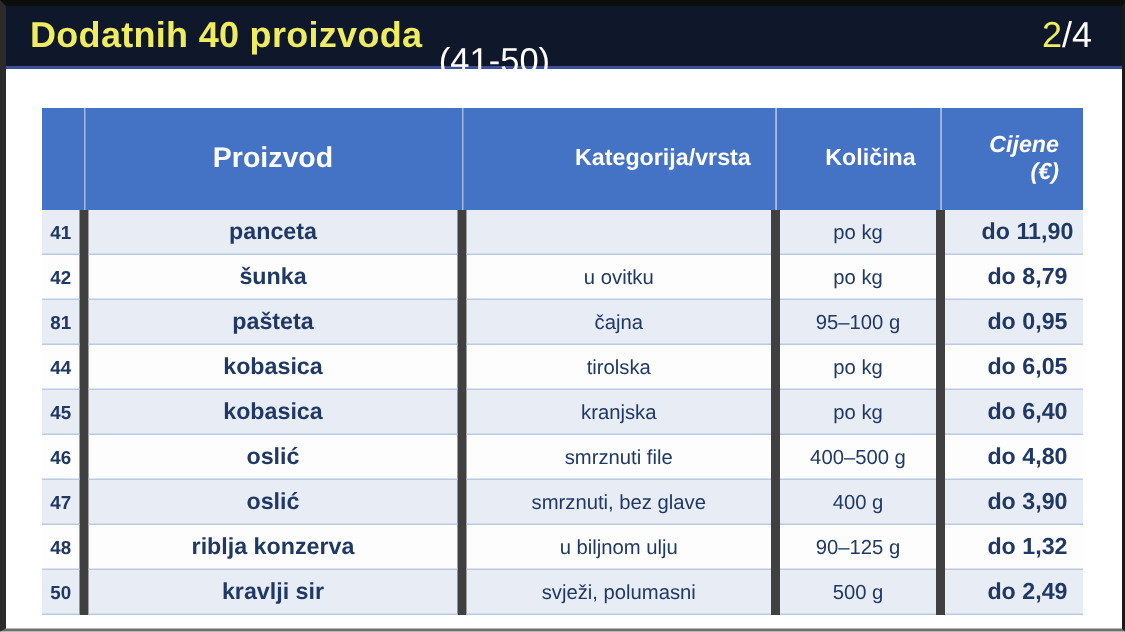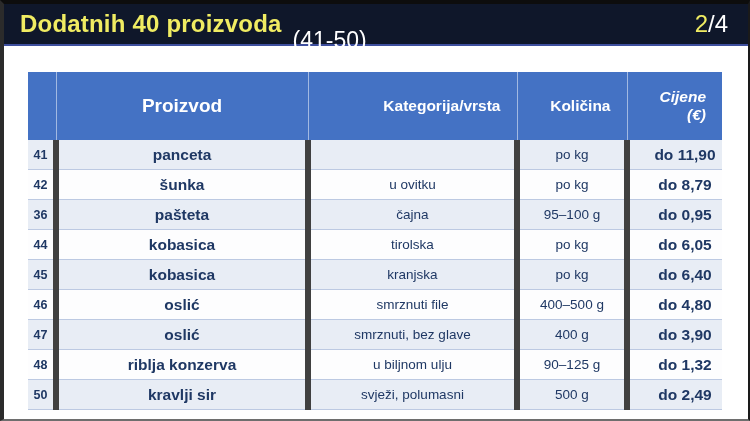--- a/index.html
+++ b/index.html
@@ -129,21 +129,21 @@
       <td class="cell-price">do 11,90</td>
     </tr>
     <tr>
       <td class="cell-num">42</td>
       <td class="cell-prod">šunka</td>
       <td class="cell-cat">u ovitku</td>
       <td class="cell-qty">po kg</td>
       <td class="cell-price">do 8,79</td>
     </tr>
     <tr>
-      <td class="cell-num">36</td>
+      <td class="cell-num">81</td>
       <td class="cell-prod">pašteta</td>
       <td class="cell-cat">čajna</td>
       <td class="cell-qty">95–100 g</td>
       <td class="cell-price">do 0,95</td>
     </tr>
     <tr>
       <td class="cell-num">44</td>
       <td class="cell-prod">kobasica</td>
       <td class="cell-cat">tirolska</td>
       <td class="cell-qty">po kg</td>

